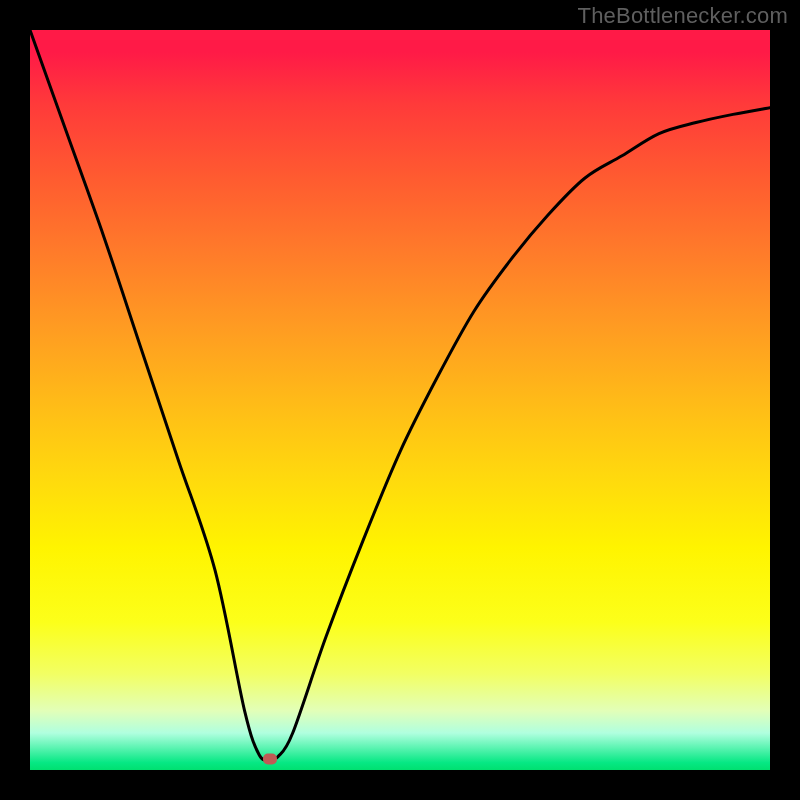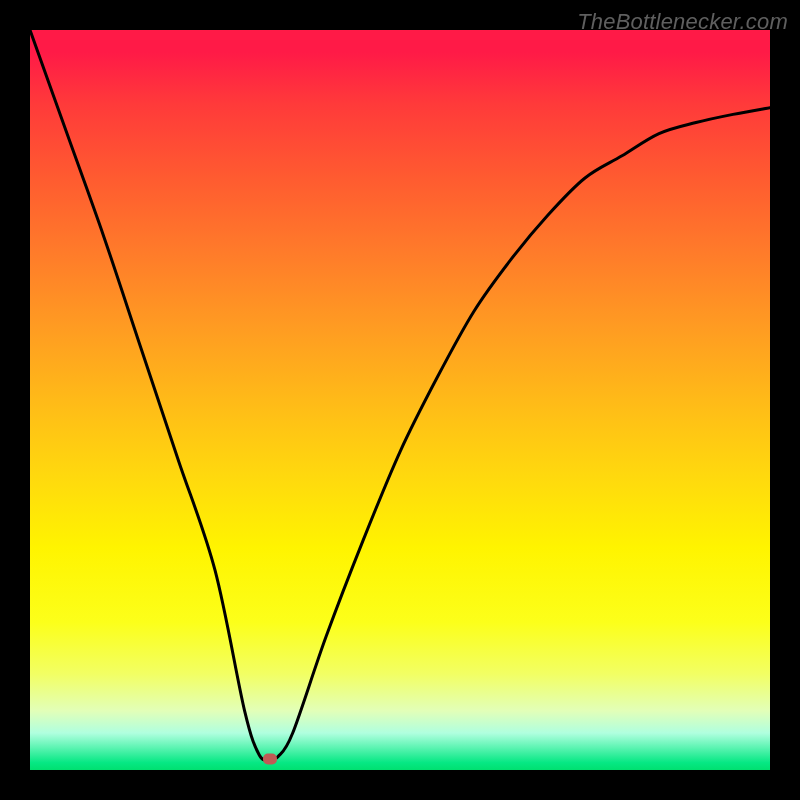--- a/index.html
+++ b/index.html
@@ -12,27 +12,26 @@
     font-family: Arial, Helvetica, sans-serif;
   }
   .outer {
     position: relative;
     width: 800px;
     height: 800px;
     background: #000;
   }
   .watermark {
     position: absolute;
-    top: 9px;
+    top: 3px;
     right: 12px;
     color: #5f5f5f;
     font-size: 22px;
     letter-spacing: 0.2px;
     z-index: 5;
-    font-style: italic;
   }
   .plot {
     position: absolute;
     left: 30px;
     top: 30px;
     width: 740px;
     height: 740px;
     overflow: hidden;
   }
   .gradient {

